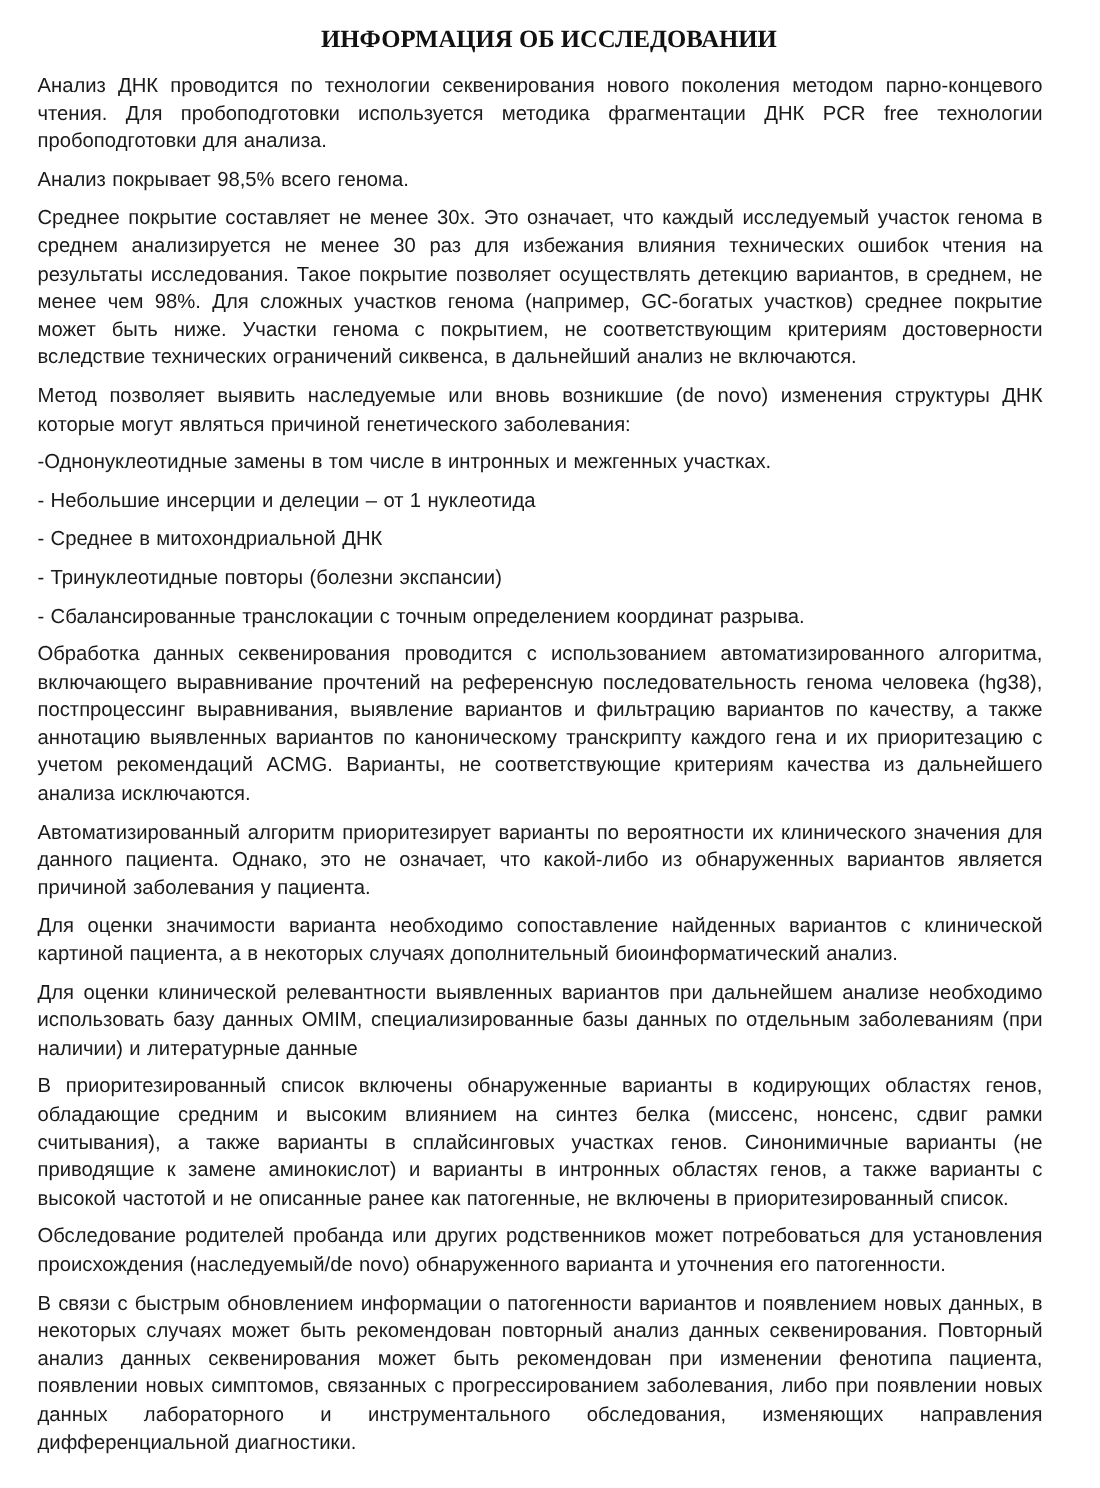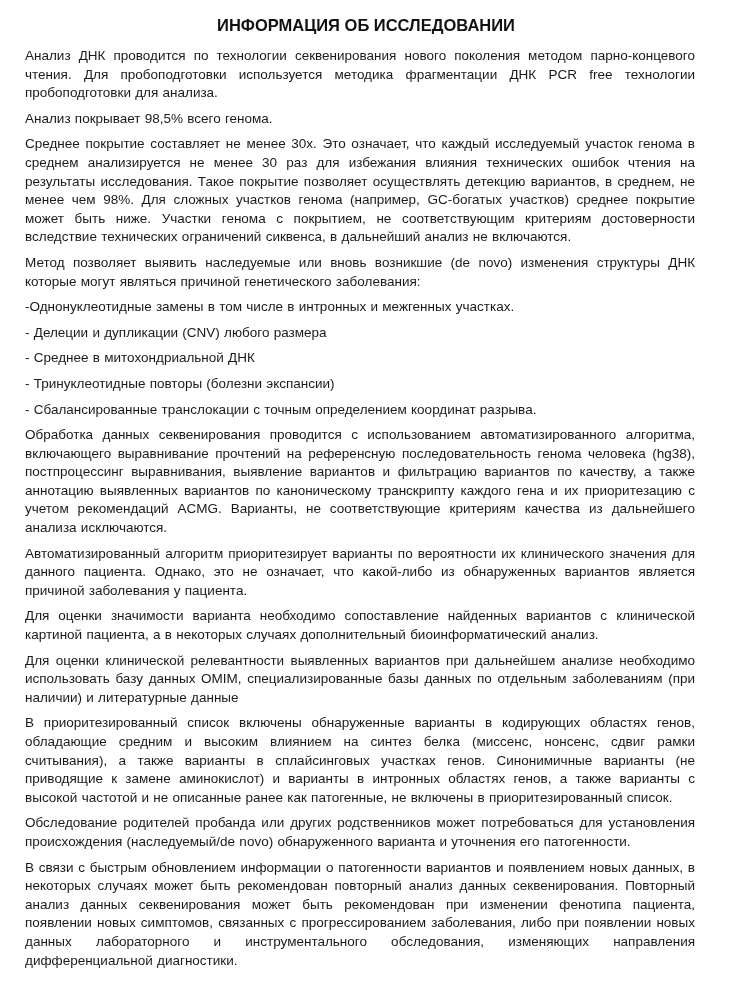--- a/index.html
+++ b/index.html
@@ -10,21 +10,21 @@
   .page {
     width: 733px;
     min-height: 992px;
     box-sizing: border-box;
     background: #ffffff;
     padding: 14px 26px 20px 25px;
     font-family: "Liberation Sans", "DejaVu Sans", sans-serif;
     color: #1a1a1a;
   }
   .doc-title {
-    font-family: Liberation Sans, sans-serif;
+    font-family: Liberation Serif, serif;
     font-size: 16.5px;
     font-weight: bold;
     text-align: center;
     margin: 2px 0 12px 0;
     color: #111111;
   }
   .doc-body p {
     font-size: 13.5px;
     line-height: 18.6px;
     text-align: justify;
@@ -39,21 +39,21 @@
 <body>
 
 <div class="page" style="background: rgb(255, 255, 255); color: rgb(26, 26, 26);">
   <h1 class="doc-title">ИНФОРМАЦИЯ ОБ ИССЛЕДОВАНИИ</h1>
   <div class="doc-body">
       <p>Анализ ДНК проводится по технологии секвенирования нового поколения методом парно-концевого чтения. Для пробоподготовки используется методика фрагментации ДНК PCR free технологии пробоподготовки для анализа.</p>
       <p>Анализ покрывает 98,5% всего генома.</p>
       <p>Среднее покрытие составляет не менее 30x. Это означает, что каждый исследуемый участок генома в среднем анализируется не менее 30 раз для избежания влияния технических ошибок чтения на результаты исследования. Такое покрытие позволяет осуществлять детекцию вариантов, в среднем, не менее чем 98%. Для сложных участков генома (например, GC-богатых участков) среднее покрытие может быть ниже. Участки генома с покрытием, не соответствующим критериям достоверности вследствие технических ограничений сиквенса, в дальнейший анализ не включаются.</p>
       <p>Метод позволяет выявить наследуемые или вновь возникшие (de novo) изменения структуры ДНК которые могут являться причиной генетического заболевания:</p>
       <p>-Однонуклеотидные замены в том числе в интронных и межгенных участках.</p>
-      <p>- Делеции и дупликации (CNV) любого размера</p>
+      <p>- Небольшие инсерции и делеции – от 1 нуклеотида</p>
       <p>- Среднее в  митохондриальной ДНК</p>
       <p>- Тринуклеотидные повторы (болезни экспансии)</p>
       <p>- Сбалансированные транслокации с точным определением координат разрыва.</p>
       <p>Обработка данных секвенирования проводится с использованием автоматизированного алгоритма, включающего выравнивание прочтений на референсную последовательность генома человека (hg38), постпроцессинг выравнивания, выявление вариантов и фильтрацию вариантов по качеству, а также аннотацию выявленных вариантов по каноническому транскрипту каждого гена и их приоритезацию с учетом рекомендаций ACMG. Варианты, не соответствующие критериям качества из дальнейшего анализа исключаются.</p>
       <p>Автоматизированный алгоритм приоритезирует варианты по вероятности их клинического значения для данного пациента. Однако, это не означает, что какой-либо из обнаруженных вариантов является причиной заболевания у пациента.</p>
       <p>Для оценки значимости варианта необходимо сопоставление найденных вариантов с клинической картиной пациента, а в некоторых случаях дополнительный биоинформатический анализ.</p>
       <p>Для оценки клинической релевантности выявленных вариантов при дальнейшем анализе необходимо использовать базу данных OMIM, специализированные базы данных по отдельным заболеваниям (при наличии) и литературные данные</p>
       <p>В приоритезированный список включены обнаруженные варианты в кодирующих областях генов, обладающие средним и высоким влиянием на синтез белка (миссенс, нонсенс, сдвиг рамки считывания), а также варианты в сплайсинговых участках генов. Синонимичные варианты (не приводящие к замене аминокислот) и варианты в интронных областях генов, а также варианты с высокой частотой и не описанные ранее как патогенные, не включены в приоритезированный список.</p>
       <p>Обследование родителей пробанда или других родственников может потребоваться для установления происхождения (наследуемый/de novo) обнаруженного варианта и уточнения его патогенности.</p>
       <p>В связи с быстрым обновлением информации о патогенности вариантов и появлением новых данных, в некоторых случаях может быть рекомендован повторный анализ данных секвенирования. Повторный анализ данных секвенирования может быть рекомендован при изменении фенотипа пациента, появлении новых симптомов, связанных с прогрессированием заболевания, либо при появлении новых данных лабораторного и инструментального обследования, изменяющих направления дифференциальной диагностики.</p>

